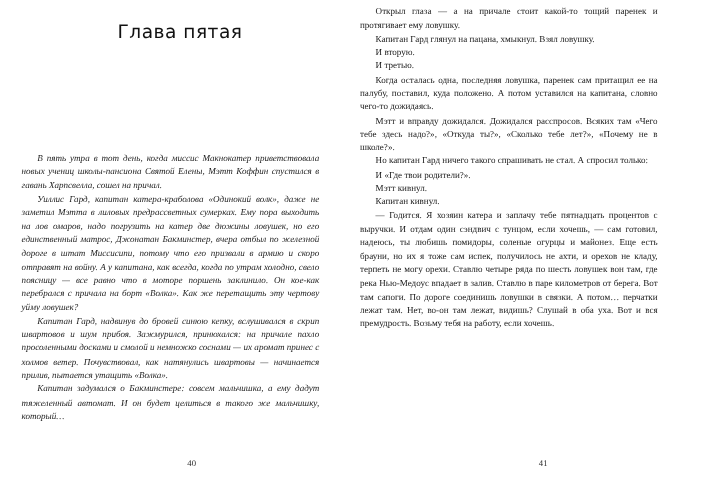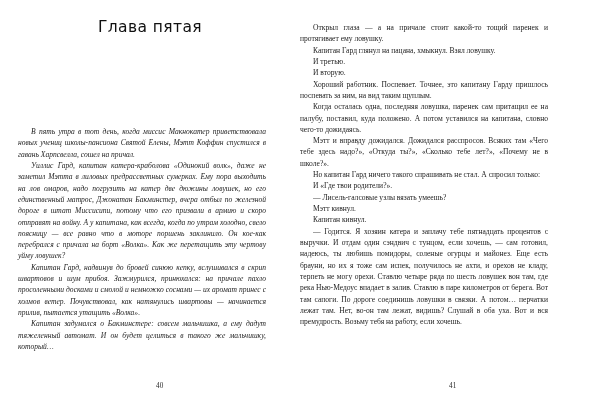--- a/index.html
+++ b/index.html
@@ -69,21 +69,21 @@
     color: #1b1b1b;
   }
 
   .page-left .body-block {
     left: 18px;
     width: 248px;
     font-style: italic;
   }
 
   .page-right .body-block {
-    top: 22px;
+    top: 4px;
     left: 332px;
     width: 248px;
   }
 
   .page-right .body-block.rb {
     left: 0;
     width: 248px;
   }
 
   .para {
@@ -124,28 +124,26 @@
       <p class="para">Капитан задумался о Бакминстере: совсем мальчишка, а ему дадут тяжеленный автомат. И он будет целиться в такого же мальчишку, который…</p>
     </div>
 
     <div class="folio">40</div>
   </div>
 
   <div class="page page-right">
     <div class="body-block rb">
       <p class="para">Открыл глаза — а на причале стоит какой-то тощий паренек и протягивает ему ловушку.</p>
       <p class="para">Капитан Гард глянул на пацана, хмыкнул. Взял ловушку.</p>
+      <p class="para">И вторую.</p>
       <p class="para">И третью.</p>
-      <p class="para">И вторую.</p>
-      <p class="para">Хороший работник. Поспевает. Точнее, это капитану Гарду пришлось поспевать за ним, на вид таким щуплым.</p>
       <p class="para">Когда осталась одна, последняя ловушка, паренек сам притащил ее на палубу, поставил, куда положено. А потом уставился на капитана, словно чего-то дожидаясь.</p>
       <p class="para">Мэтт и вправду дожидался. Дожидался расспросов. Всяких там «Чего тебе здесь надо?», «Откуда ты?», «Сколько тебе лет?», «Почему не в школе?».</p>
       <p class="para">Но капитан Гард ничего такого спрашивать не стал. А спросил только:</p>
       <p class="para">И «Где твои родители?».</p>
-      <p class="para">— Лисель-галсовые узлы вязать умеешь?</p>
       <p class="para">Мэтт кивнул.</p>
       <p class="para">Капитан кивнул.</p>
       <p class="para">— Годится. Я хозяин катера и заплачу тебе пятнадцать процентов с выручки. И отдам один сэндвич с тунцом, если хочешь, — сам готовил, надеюсь, ты любишь помидоры, соленые огурцы и майонез. Еще есть брауни, но их я тоже сам испек, получилось не ахти, и орехов не кладу, терпеть не могу орехи. Ставлю четыре ряда по шесть ловушек вон там, где река Нью-Медоус впадает в залив. Ставлю в паре километров от берега. Вот там сапоги. По дороге соединишь ловушки в связки. А потом… перчатки лежат там. Нет, во-он там лежат, видишь? Слушай в оба уха. Вот и вся премудрость. Возьму тебя на работу, если хочешь.</p>
     </div>
 
     <div class="folio">41</div>
   </div>
 
 </div>
 

